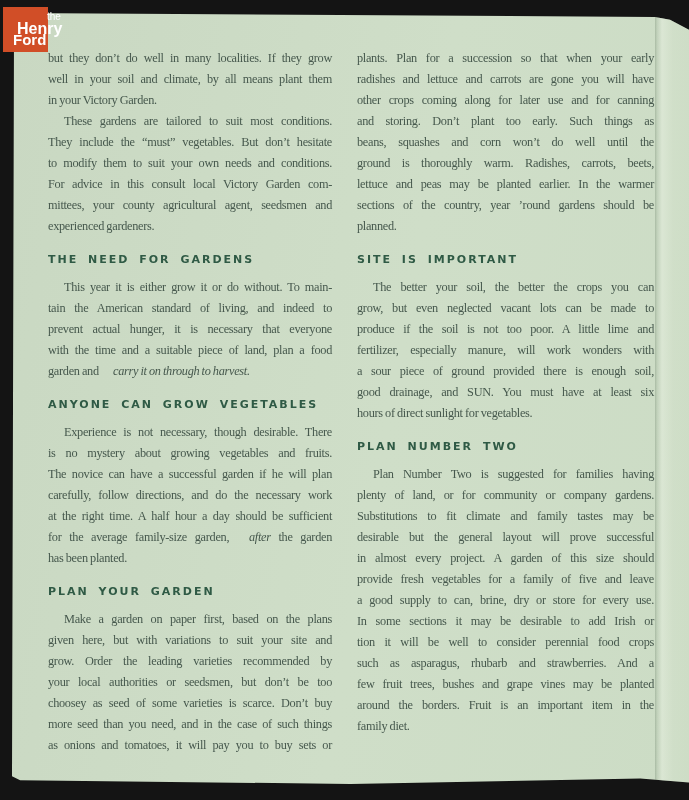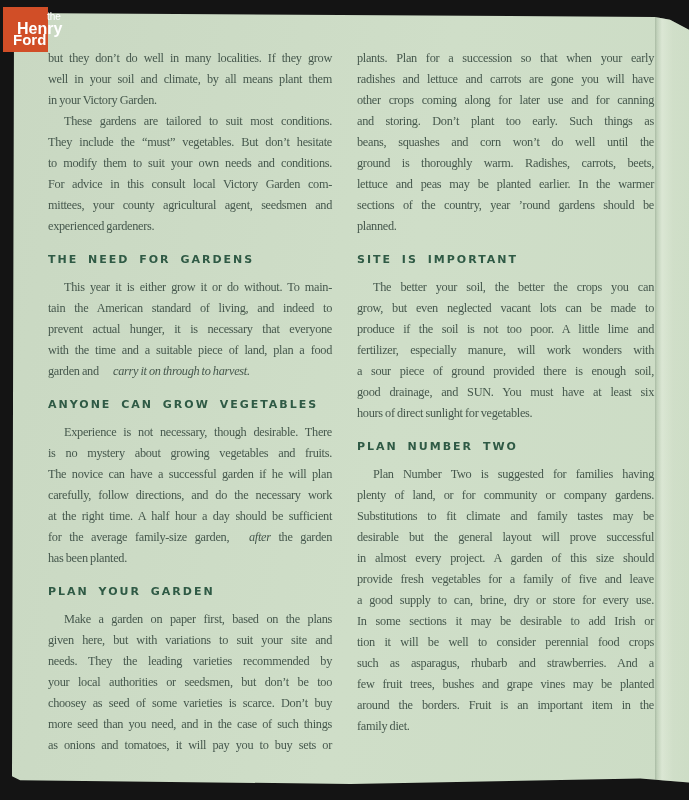--- a/index.html
+++ b/index.html
@@ -93,21 +93,21 @@
           <div class="line"><span>The novice can have a successful garden if he will plan</span></div>
           <div class="line"><span>carefully, follow directions, and do the necessary work</span></div>
           <div class="line"><span>at the right time. A half hour a day should be sufficient</span></div>
           <div class="line"><span>for the average family-size garden, </span><span class="em">after</span><span> the garden</span></div>
           <div class="line last"><span>has been planted.</span></div>
         </div>
         <div class="heading">PLAN YOUR GARDEN</div>
         <div class="para">
           <div class="line indent"><span>Make a garden on paper first, based on the plans</span></div>
           <div class="line"><span>given here, but with variations to suit your site and</span></div>
-          <div class="line"><span>needs. They the leading varieties recommended by</span></div>
+          <div class="line"><span>grow. Order the leading varieties recommended by</span></div>
           <div class="line"><span>your local authorities or seedsmen, but don’t be too</span></div>
           <div class="line"><span>choosey as seed of some varieties is scarce. Don’t buy</span></div>
           <div class="line"><span>more seed than you need, and in the case of such things</span></div>
           <div class="line"><span>as onions and tomatoes, it will pay you to buy sets or</span></div>
         </div>
       </div>
     <div class="col right">
         <div class="para">
           <div class="line"><span>plants. Plan for a succession so that when your early</span></div>
           <div class="line"><span>radishes and lettuce and carrots are gone you will have</span></div>

